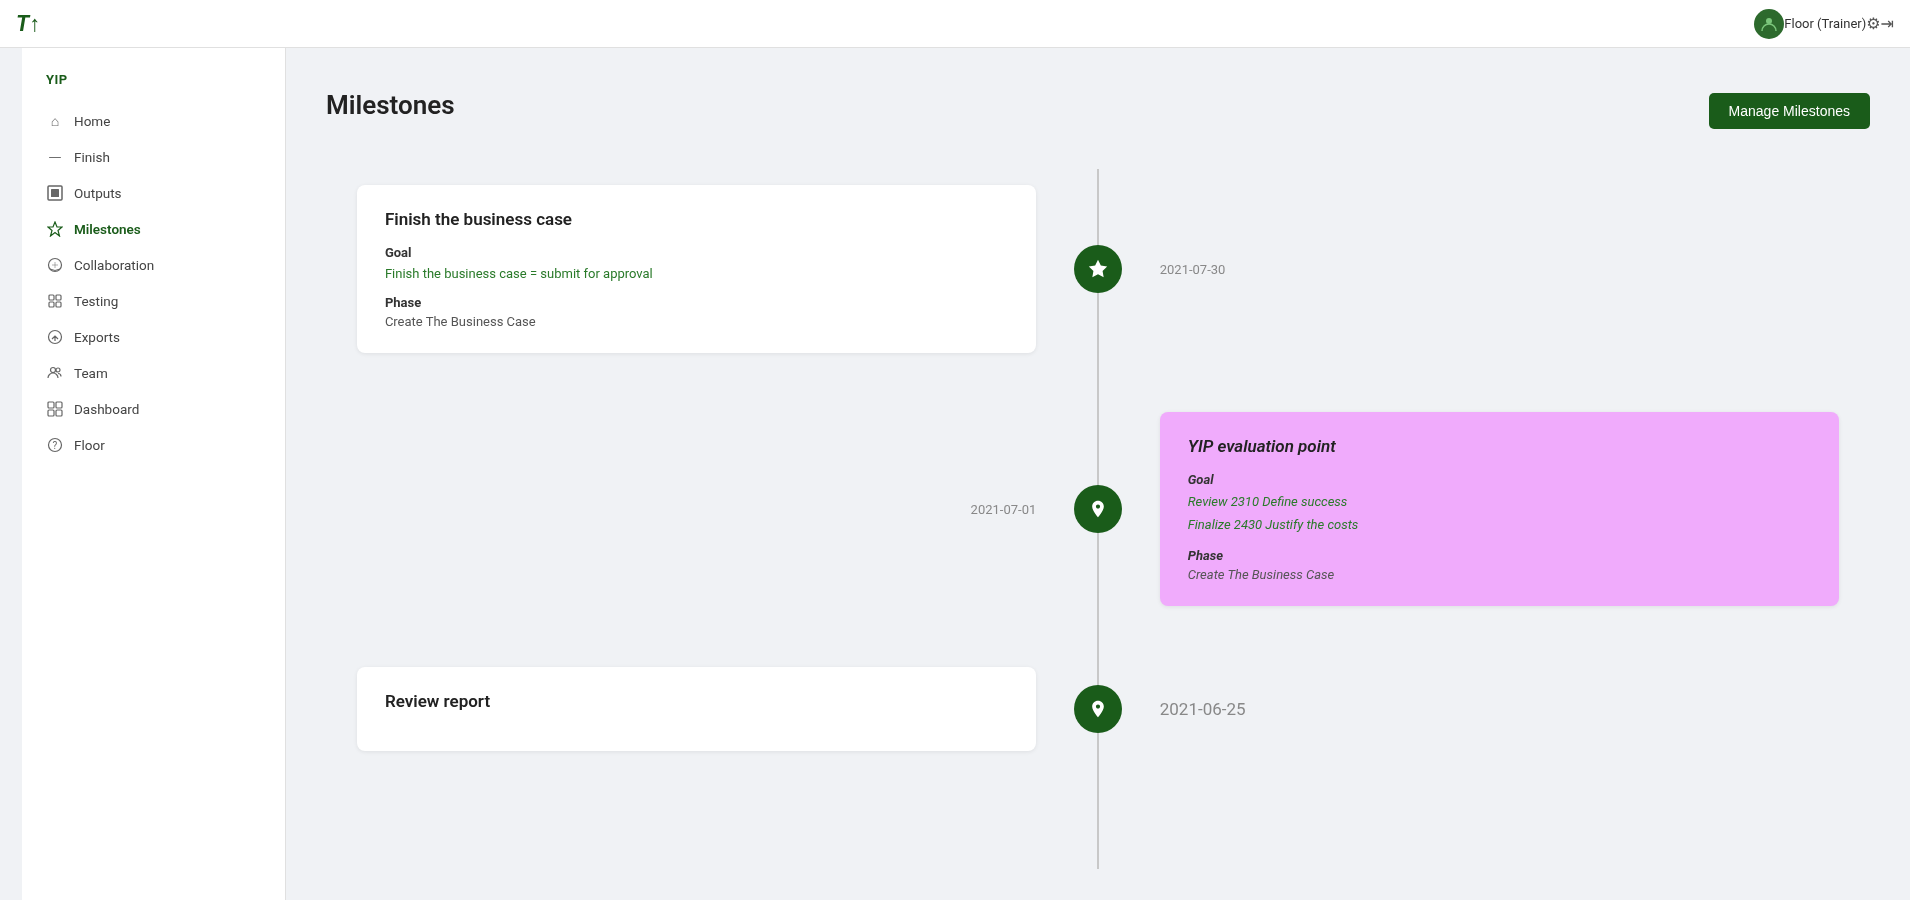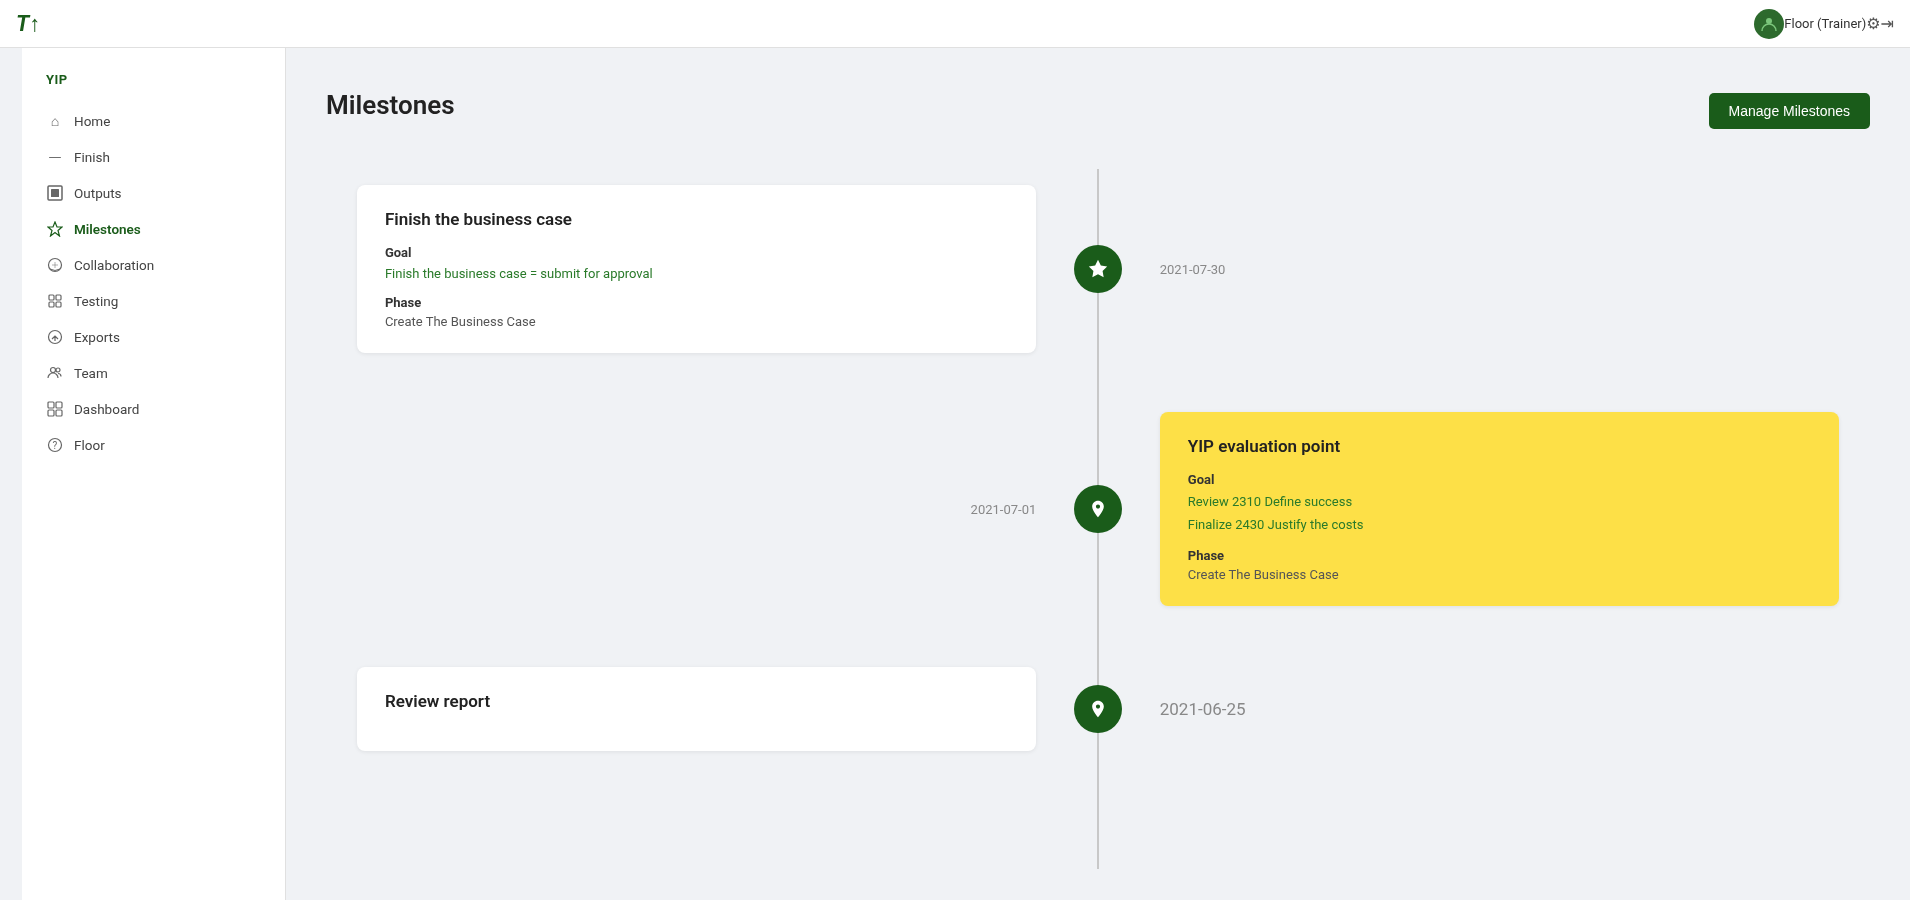--- a/index.html
+++ b/index.html
@@ -323,21 +323,21 @@
       <div style="position:relative; display:flex; align-items:center; min-height:220px; margin-bottom:30px;">
 
         <div style="position:absolute; right:54%; font-size:13px; color:#888; z-index:1; text-align:right;">2021-07-01</div>
 
         <div style="position:absolute; left:50%; transform:translateX(-50%); width:48px; height:48px; border-radius:50%; background:#1a5c1a; display:flex; align-items:center; justify-content:center; z-index:2; color:#fff; font-size:20px;">
           <svg width="20" height="20" viewBox="0 0 24 24" fill="white">
               <path d="M12 2C8.13 2 5 5.13 5 9c0 5.25 7 13 7 13s7-7.75 7-13c0-3.87-3.13-7-7-7zm0 9.5c-1.38 0-2.5-1.12-2.5-2.5s1.12-2.5 2.5-2.5 2.5 1.12 2.5 2.5-1.12 2.5-2.5 2.5z"></path>
             </svg>
         </div>
 
-        <div style="width:44%; background:#fde047; border-radius:8px; padding:24px 28px; box-shadow:0 1px 4px rgba(0,0,0,0.08); position:relative; z-index:1; margin-left:auto; margin-right:2%;">
+        <div style="width:44%; background:#f0abfc; border-radius:8px; padding:24px 28px; box-shadow:0 1px 4px rgba(0,0,0,0.08); position:relative; z-index:1; margin-left:auto; margin-right:2%;font-style:italic;">
           <div class="card-title">YIP evaluation point</div>
           <div class="card-label">Goal</div>
           <div style="font-size:13px; color:#2a7a2a; margin-bottom:12px; line-height:1.7;">
             <div>Review 2310 Define success</div>
             <div>Finalize 2430 Justify the costs</div>
           </div>
           <div class="card-phase-label">Phase</div>
           <div class="card-phase-value">Create The Business Case</div>
         </div>
       </div>

